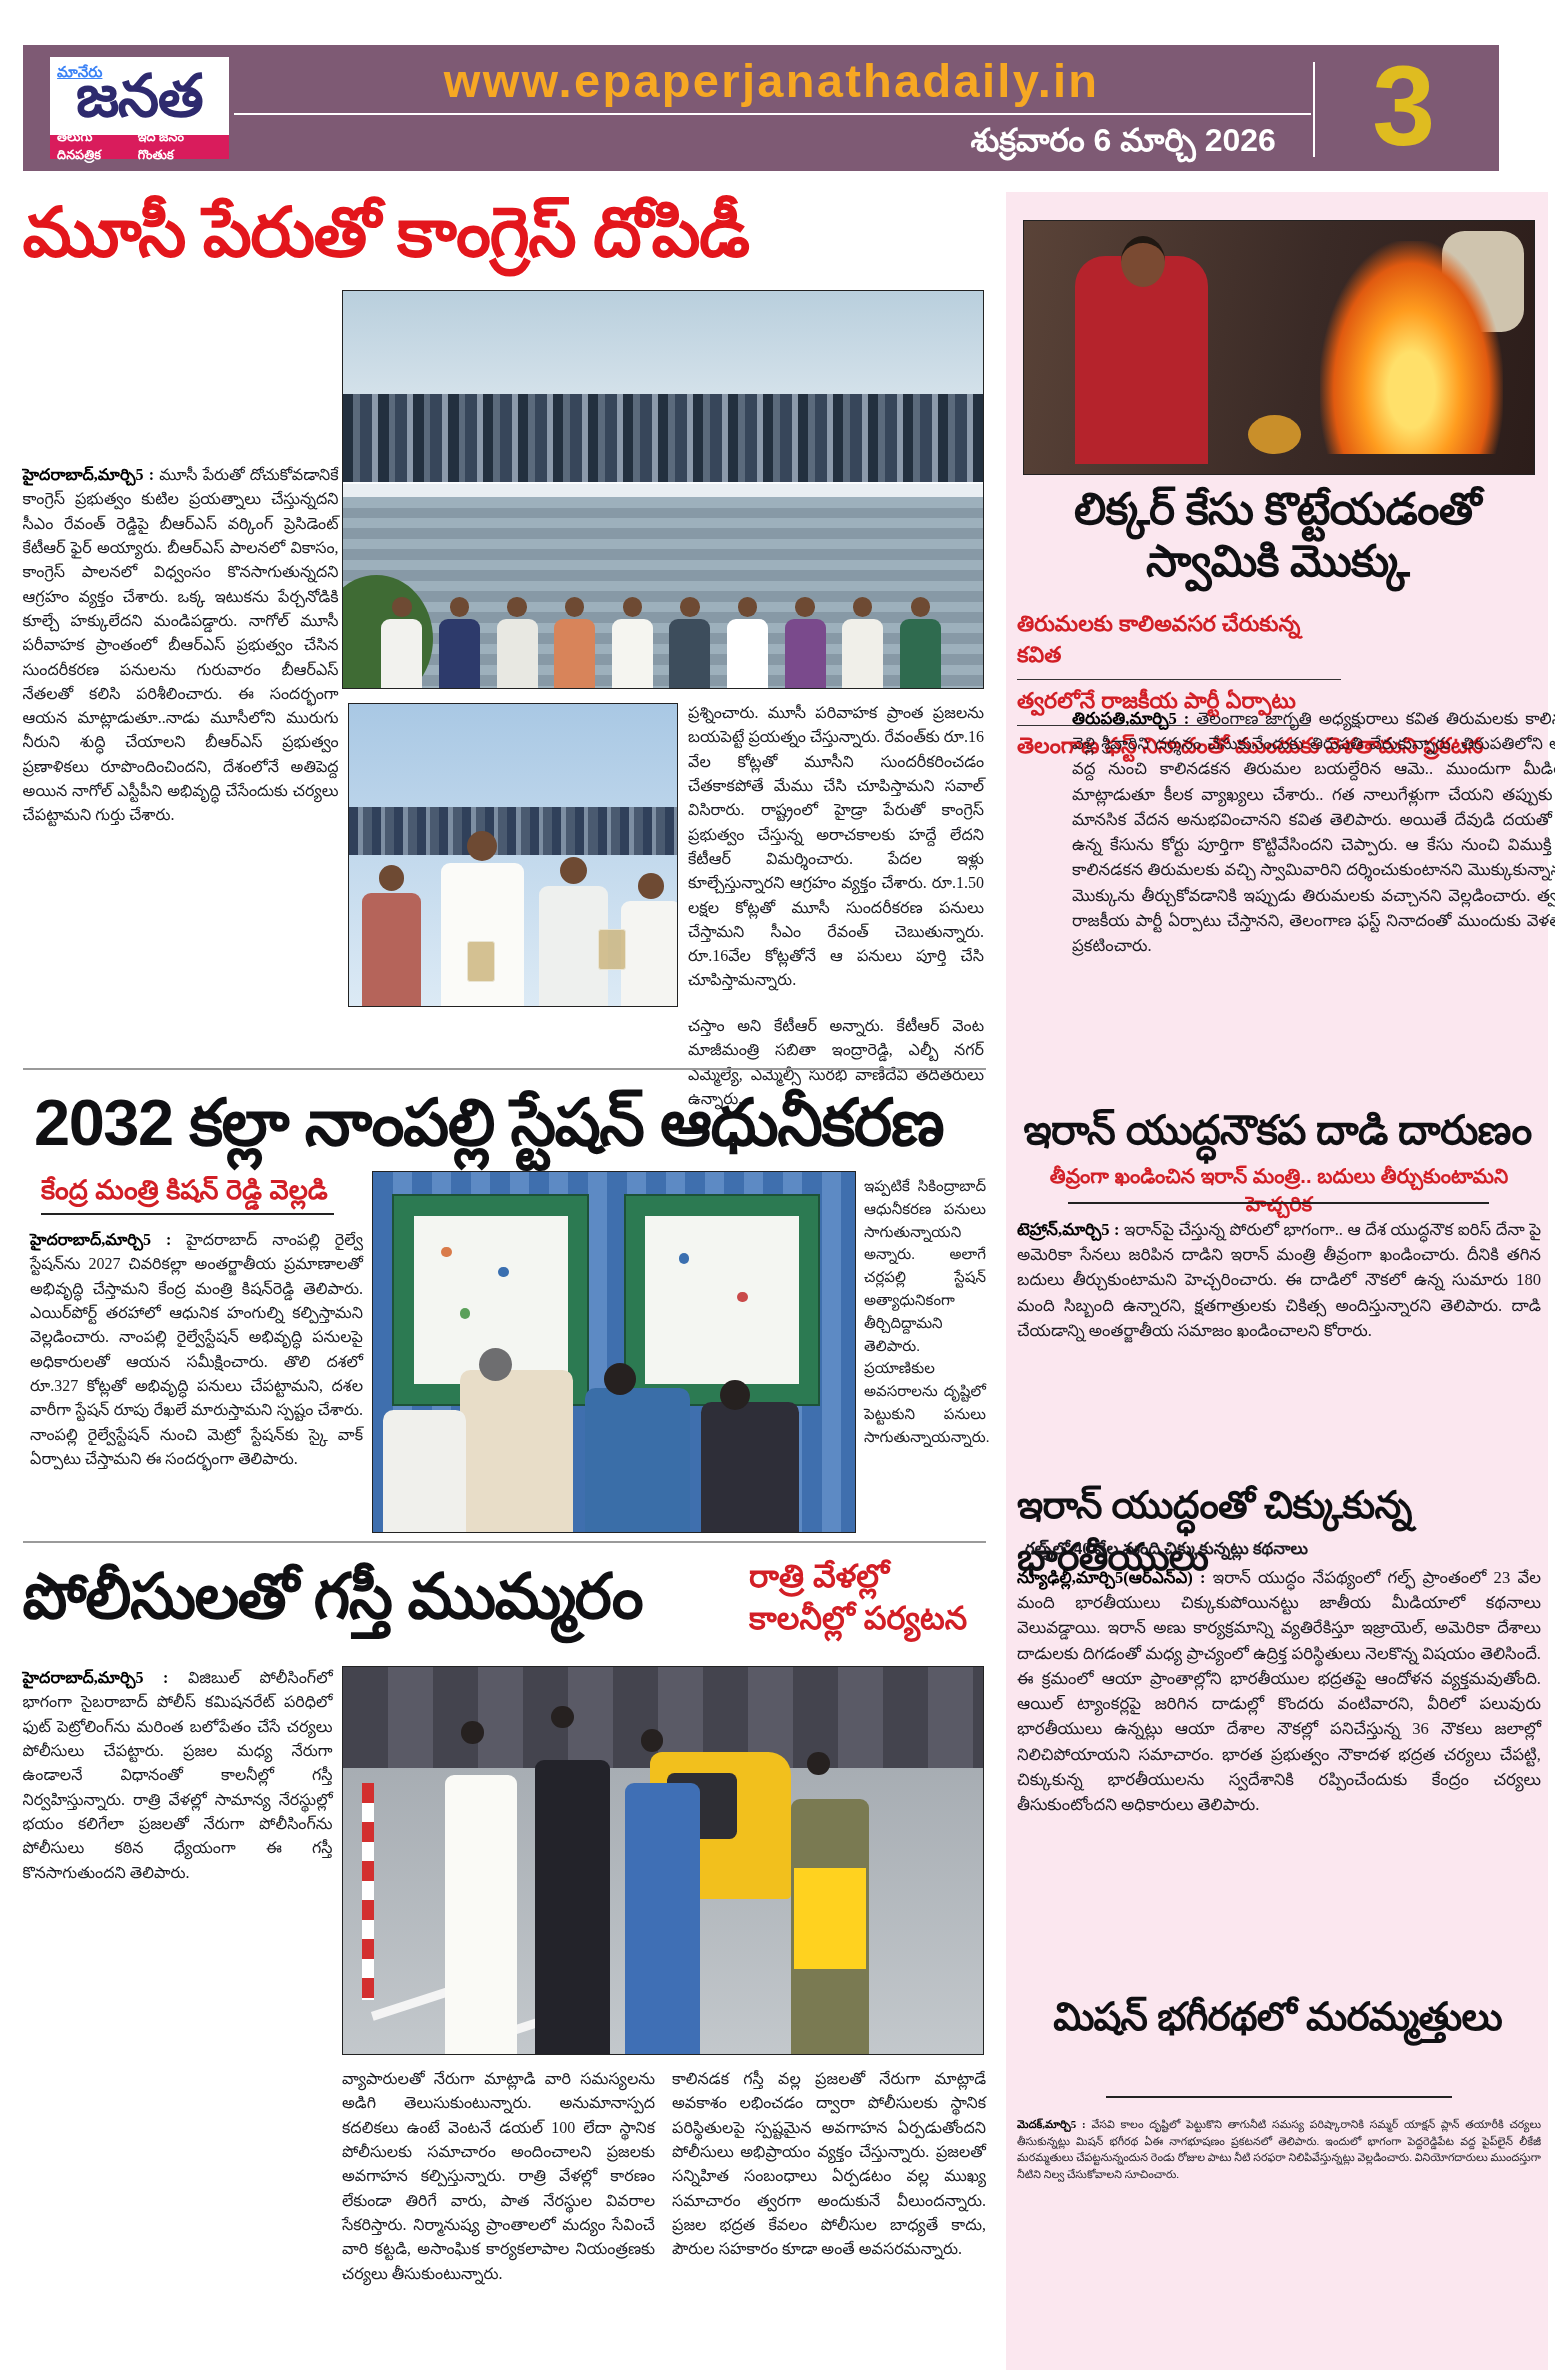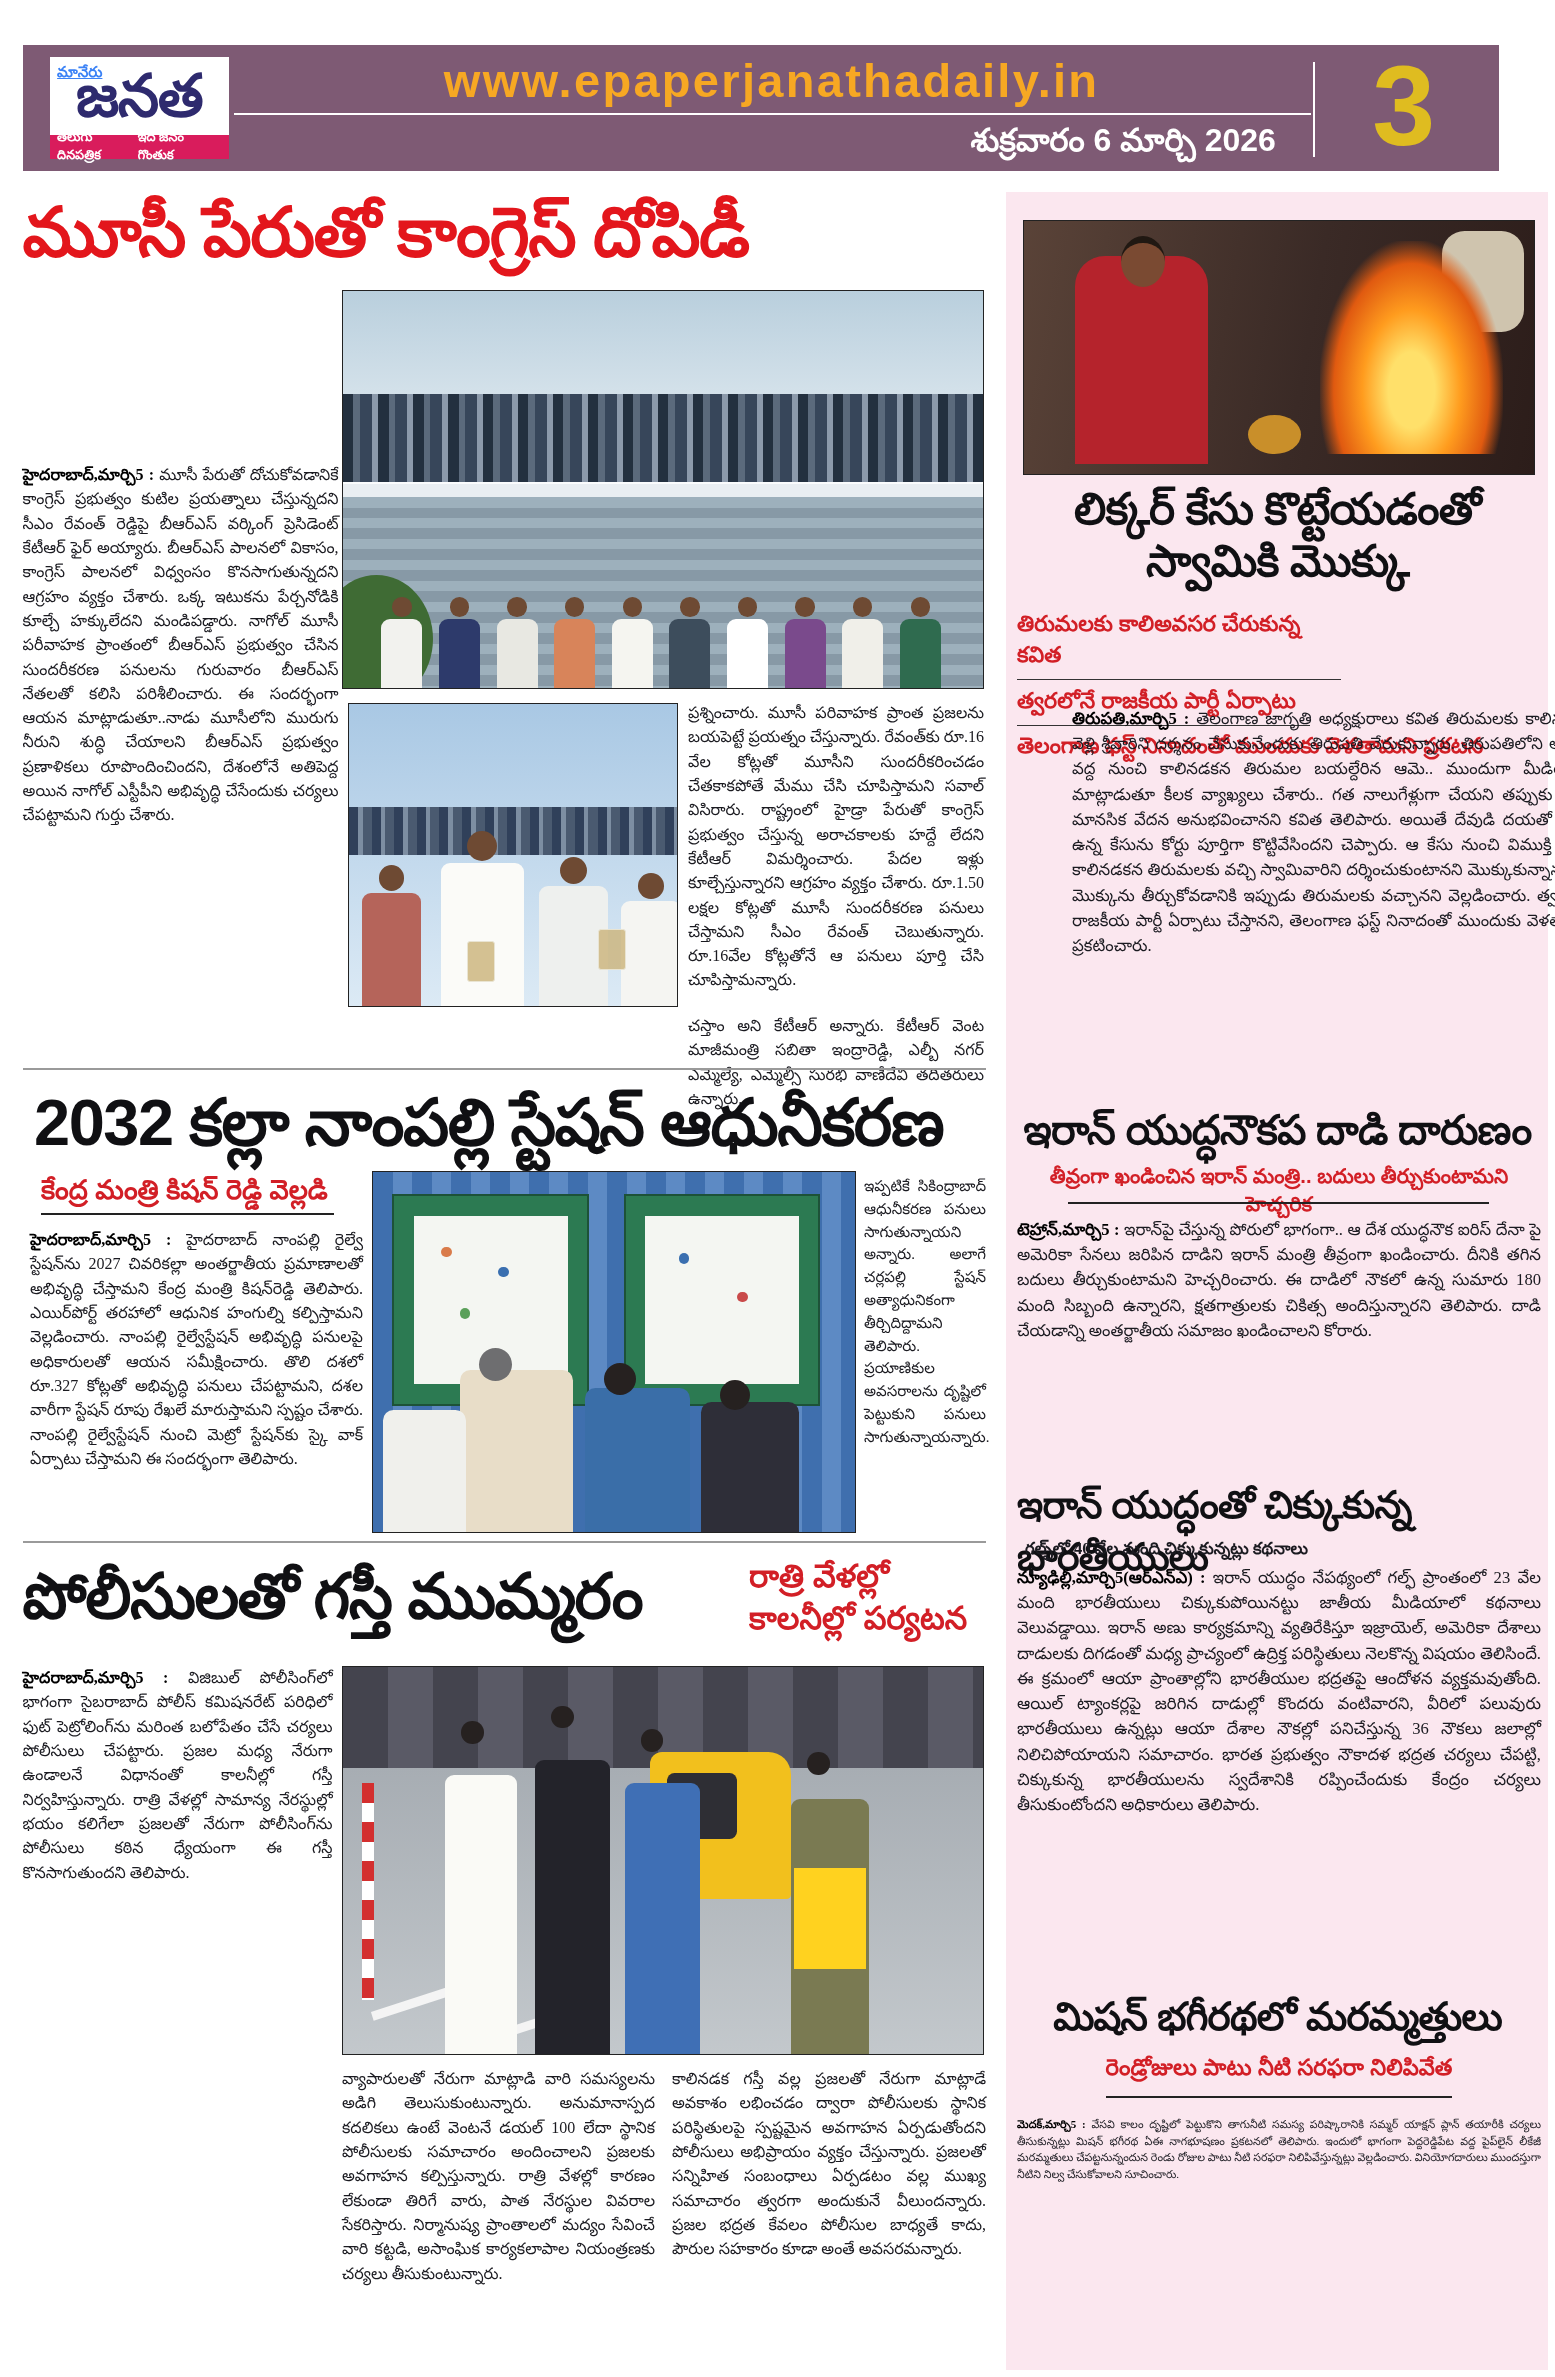--- a/index.html
+++ b/index.html
@@ -294,20 +294,19 @@
     <span class="dateline">టెహ్రాన్,మార్చి5 : </span><span>ఇరాన్‌పై చేస్తున్న పోరులో భాగంగా.. ఆ దేశ యుద్ధనౌక ఐరిస్ దేనా పై అమెరికా సేనలు జరిపిన దాడిని ఇరాన్ మంత్రి తీవ్రంగా ఖండించారు. దీనికి తగిన బదులు తీర్చుకుంటామని హెచ్చరించారు. ఈ దాడిలో నౌకలో ఉన్న సుమారు 180 మంది సిబ్బంది ఉన్నారని, క్షతగాత్రులకు చికిత్స అందిస్తున్నారని తెలిపారు. దాడి చేయడాన్ని అంతర్జాతీయ సమాజం ఖండించాలని కోరారు.</span>
   </div>
 
   <div class="abs headline-blk" style="left:1017px;top:1484px;width:521px;font-size:38px;letter-spacing:-0.8px;">ఇరాన్ యుద్ధంతో చిక్కుకున్న భారతీయులు</div>
   <div class="abs body-text" style="left:1025px;top:1536px;width:516px;font-weight:bold;font-size:16.6px;">గల్ఫ్‌లో 40 వేల మంది చిక్కుకున్నట్లు కథనాలు</div>
   <div class="abs body-text" style="left:1017px;top:1565px;width:524px;height:418px;font-size:16.6px;">
     <span class="dateline">న్యూఢిల్లీ,మార్చి5(ఆర్‌ఎన్‌ఎ) : </span><span>ఇరాన్ యుద్ధం నేపథ్యంలో గల్ఫ్ ప్రాంతంలో 23 వేల మంది భారతీయులు చిక్కుకుపోయినట్టు జాతీయ మీడియాలో కథనాలు వెలువడ్డాయి. ఇరాన్ అణు కార్యక్రమాన్ని వ్యతిరేకిస్తూ ఇజ్రాయెల్, అమెరికా దేశాలు దాడులకు దిగడంతో మధ్య ప్రాచ్యంలో ఉద్రిక్త పరిస్థితులు నెలకొన్న విషయం తెలిసిందే. ఈ క్రమంలో ఆయా ప్రాంతాల్లోని భారతీయుల భద్రతపై ఆందోళన వ్యక్తమవుతోంది. ఆయిల్ ట్యాంకర్లపై జరిగిన దాడుల్లో కొందరు వంటివారని, వీరిలో పలువురు భారతీయులు ఉన్నట్లు ఆయా దేశాల నౌకల్లో పనిచేస్తున్న 36 నౌకలు జలాల్లో నిలిచిపోయాయని సమాచారం. భారత ప్రభుత్వం నౌకాదళ భద్రత చర్యలు చేపట్టి, చిక్కుకున్న భారతీయులను స్వదేశానికి రప్పించేందుకు కేంద్రం చర్యలు తీసుకుంటోందని అధికారులు తెలిపారు.</span>
   </div>
 
   <div class="abs headline-blk" style="left:1017px;top:1995px;width:521px;font-size:39px;text-align:center;letter-spacing:-0.8px;">మిషన్ భగీరథలో మరమ్మత్తులు</div>
-  <div class="abs red-sub" style="left:1017px;top:2055px;width:524px;font-size:22.6px;text-align:center;">రెండ్రోజులు పాటు నీటి సరఫరా నిలిపివేత</div>
   <div class="abs rule-blk" style="left:1106px;top:2096px;width:346px;"></div>
   <div class="abs body-text" style="left:1017px;top:2116px;width:524px;height:248px;font-size:11px;">
     <span class="dateline">మెదక్,మార్చి5 : </span><span>వేసవి కాలం దృష్టిలో పెట్టుకొని తాగునీటి సమస్య పరిష్కారానికి సమ్మర్ యాక్షన్ ప్లాన్ తయారీకి చర్యలు తీసుకున్నట్లు మిషన్ భగీరథ ఏఈ నాగభూషణం ప్రకటనలో తెలిపారు. ఇందులో భాగంగా పెద్దరెడ్డిపేట వద్ద పైప్‌లైన్ లీకేజీ మరమ్మతులు చేపట్టనున్నందున రెండు రోజుల పాటు నీటి సరఫరా నిలిపివేస్తున్నట్లు వెల్లడించారు. వినియోగదారులు ముందస్తుగా నీటిని నిల్వ చేసుకోవాలని సూచించారు.</span>
   </div>
 
 </div>
 
 
 </body></html>

